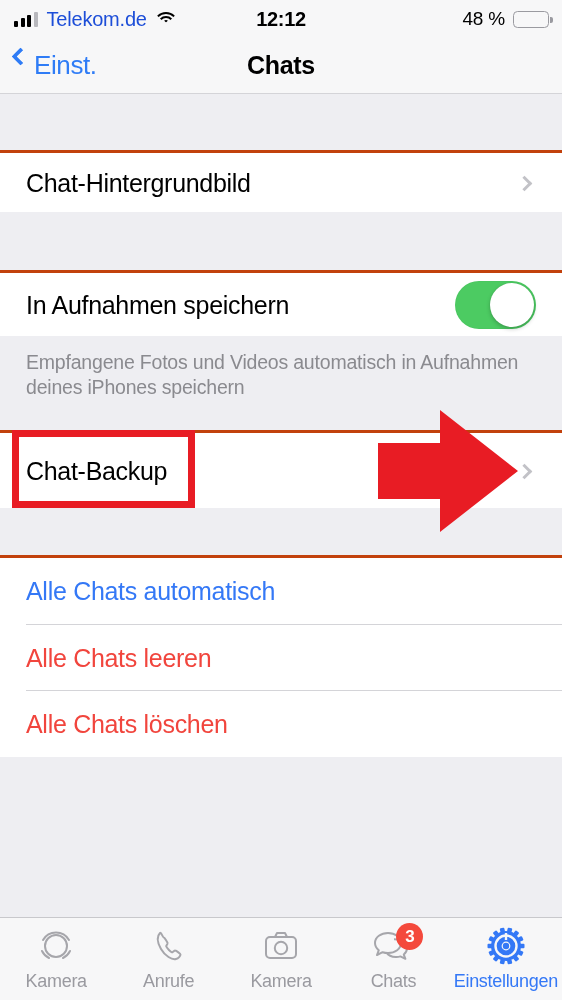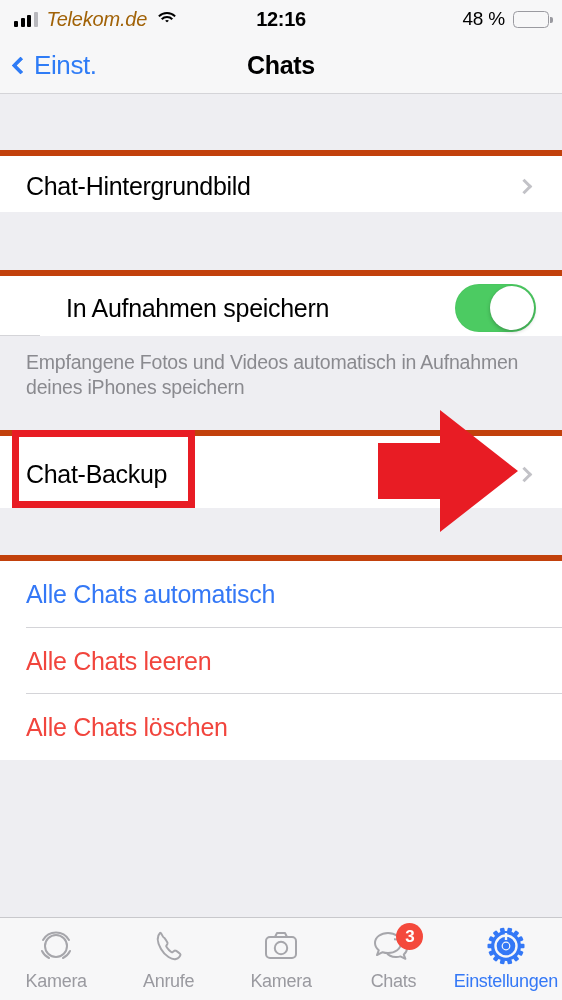--- a/index.html
+++ b/index.html
@@ -17,21 +17,21 @@
     background:#f7f7f8;
     display:flex; align-items:center;
   }
   .sb-left { display:flex; align-items:center; gap:9px; padding-left:14px; }
   .bars { display:flex; align-items:flex-end; gap:2.5px; height:15px; }
   .bars i { display:block; width:4px; background:#000; border-radius:1px; }
   .bars i:nth-child(1){ height:6px; }
   .bars i:nth-child(2){ height:9px; }
   .bars i:nth-child(3){ height:12px; }
   .bars i:nth-child(4){ height:15px; background:#b8b8bd; }
-  .carrier { font-size:20px; color:#a16207; letter-spacing:-0.2px;font-style:italic; }
+  .carrier { font-size:20px; color:#1d4ed8; letter-spacing:-0.2px; }
   .wifi { position:relative; width:21px; height:16px; }
   .wifi::before, .wifi::after, .wifi s {
     content:""; position:absolute; left:50%; border:2.6px solid #000;
     border-bottom-color:transparent; border-left-color:transparent;
     border-right-color:transparent; border-radius:50%;
     transform:translateX(-50%);
   }
   .wifi::before { width:21px; height:21px; top:1px; }
   .wifi::after  { width:13px; height:13px; top:5px; }
   .wifi s { display:block; width:5px; height:5px; top:9px;
@@ -55,34 +55,34 @@
     width:2.5px; height:6px; background:#9a9aa0; border-radius:0 2px 2px 0;
   }
 
   
   .navbar {
     position:absolute; left:0; top:38px; width:562px; height:56px;
     background:#f7f7f8;
     border-bottom:1px solid #d4d4d8;
     display:flex; align-items:center;
   }
-  .back { display:flex; align-items:center; gap:7px; padding-left:14px; cursor:pointer; }
+  .back { display:flex; gap:7px; padding-left:14px; cursor:pointer; }
   .chev-left {
     width:13px; height:13px; border-left:4px solid #2f7cf6; border-bottom:4px solid #2f7cf6;
     transform:rotate(45deg); border-radius:1.5px;
   }
   .back-label { font-size:26px; color:#2f7cf6; letter-spacing:-0.4px; }
   .nav-title {
     position:absolute; left:0; right:0; text-align:center;
     font-size:25px; font-weight:bold; color:#000; letter-spacing:-0.3px;
   }
 
   
   .group { background:#fff; }
-  .sep-top { border-top:6px solid #c2410c; }
+  .sep-top { border-top:3px solid #c2410c; }
   .sep-bot { border-bottom:1px solid #d4d4d8; }
   .gap { background:#eeeef2; }
 
   .row {
     position:relative; display:flex; align-items:center;
     padding:0 18px 0 26px; background:#fff; cursor:pointer;
   }
   .row-label { font-size:25px; color:#000; letter-spacing:-0.3px; flex:1; }
   .chev-right {
     width:11px; height:11px; border-top:3px solid #c2c2c7; border-right:3px solid #c2c2c7;
@@ -152,21 +152,21 @@
         <i></i>
           <i></i>
           <i></i>
           <i></i>
       </span>
       <span class="carrier">Telekom.de</span>
       <span class="wifi">
           <s></s>
         </span>
     </div>
-    <div class="sb-time">12:16</div>
+    <div class="sb-time">12:12</div>
     <div class="sb-right">
       <span class="battpct">48 %</span>
       <span class="batt">
         <span class="batt-fill" id="battfill" style="width: 48%; background: rgb(246, 204, 70);"></span>
       </span>
     </div>
   </div>
 
   <div class="navbar">
     <div class="back">
@@ -181,21 +181,21 @@
   <div class="group sep-top sep-bot" style="position:absolute;left:0;top:150px;width:562px;height:62px;">
     <div class="row" style="height:60px;">
       <span class="row-label">Chat-Hintergrundbild</span>
       <span class="chev-right"></span>
     </div>
   </div>
 
   <div class="gap" style="position:absolute;left:0;top:212px;width:562px;height:58px;"></div>
 
   <div class="group sep-top sep-bot" style="position:absolute;left:0;top:270px;width:562px;height:66px;">
-    <div class="row" style="height:64px;margin-left:40px;">
+    <div class="row" style="height:64px;">
       <span class="row-label">In Aufnahmen speichern</span>
       <span class="toggle" style="background: rgb(76, 203, 98);">
         <span class="knob"></span>
       </span>
     </div>
   </div>
 
   <div class="footnote" style="position:absolute;left:0;top:336px;width:562px;height:94px;">Empfangene Fotos und Videos automatisch in Aufnahmen deines iPhones speichern</div>
 
   <div class="group sep-top sep-bot" style="position:absolute;left:0;top:430px;width:562px;height:78px;">

